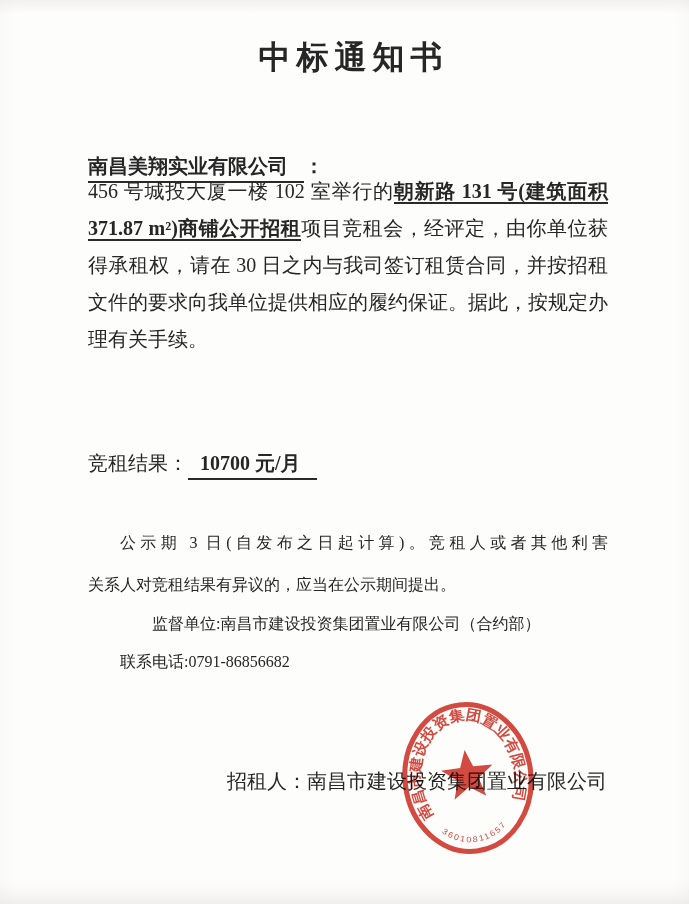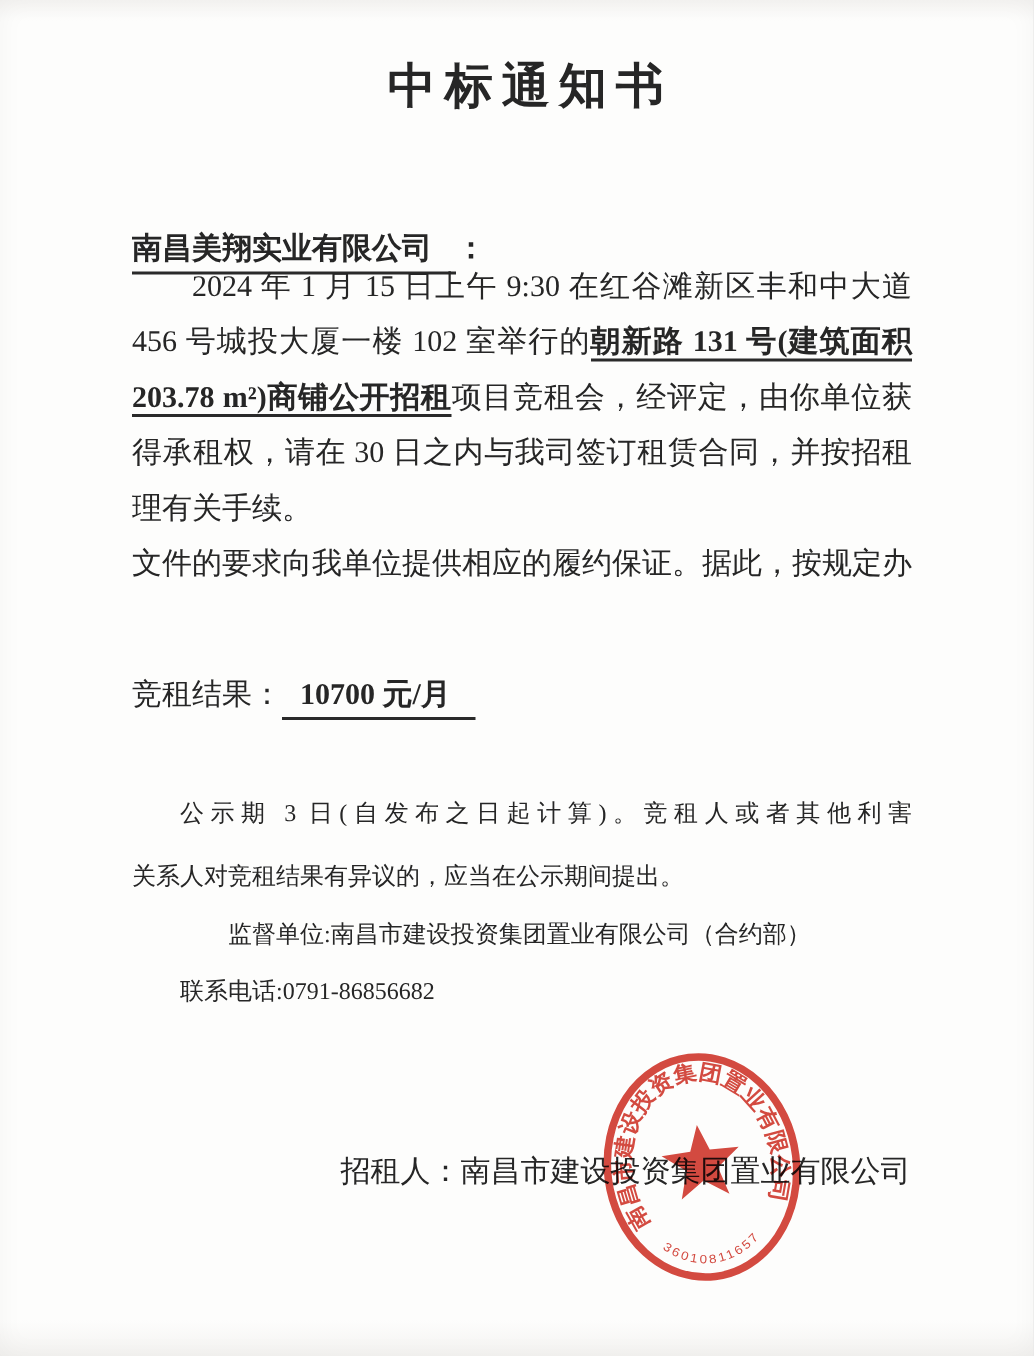--- a/index.html
+++ b/index.html
@@ -89,26 +89,25 @@
 
 <div class="page">
 
   <div class="title">中标通知书</div>
 
   <div class="addressee">
     <span class="uline">南昌美翔实业有限公司</span><span>：</span>
   </div>
 
   <div class="body-par">
-    <div class="ln first">2024 年 1 月 15 日上午 9:30 在红谷滩新区丰和中大道</div>
     <div class="ln"><span>456 号城投大厦一楼 102 室举行的</span><span class="em-u">朝新路 131 号(建筑面积</span></div>
-    <div class="ln"><span class="em-u">203.78 m²)商铺公开招租</span><span>项目竞租会，经评定，由你单位获</span></div>
+    <div class="ln"><span class="em-u">371.87 m²)商铺公开招租</span><span>项目竞租会，经评定，由你单位获</span></div>
     <div class="ln">得承租权，请在 30 日之内与我司签订租赁合同，并按招租</div>
+    <div class="ln">文件的要求向我单位提供相应的履约保证。据此，按规定办</div>
     <div class="ln last">理有关手续。</div>
-    <div class="ln">文件的要求向我单位提供相应的履约保证。据此，按规定办</div>
   </div>
 
   <div class="result-line">
     <span class="lbl">竞租结果：</span><span class="val">10700 元/月</span>
   </div>
 
   <div class="notice-ln notice-1">公示期 3 日(自发布之日起计算)。竞租人或者其他利害</div>
   <div class="notice-ln notice-2">关系人对竞租结果有异议的，应当在公示期间提出。</div>
   <div class="notice-ln notice-3">监督单位:南昌市建设投资集团置业有限公司（合约部）</div>
   <div class="notice-ln notice-4">联系电话:0791-86856682</div>

